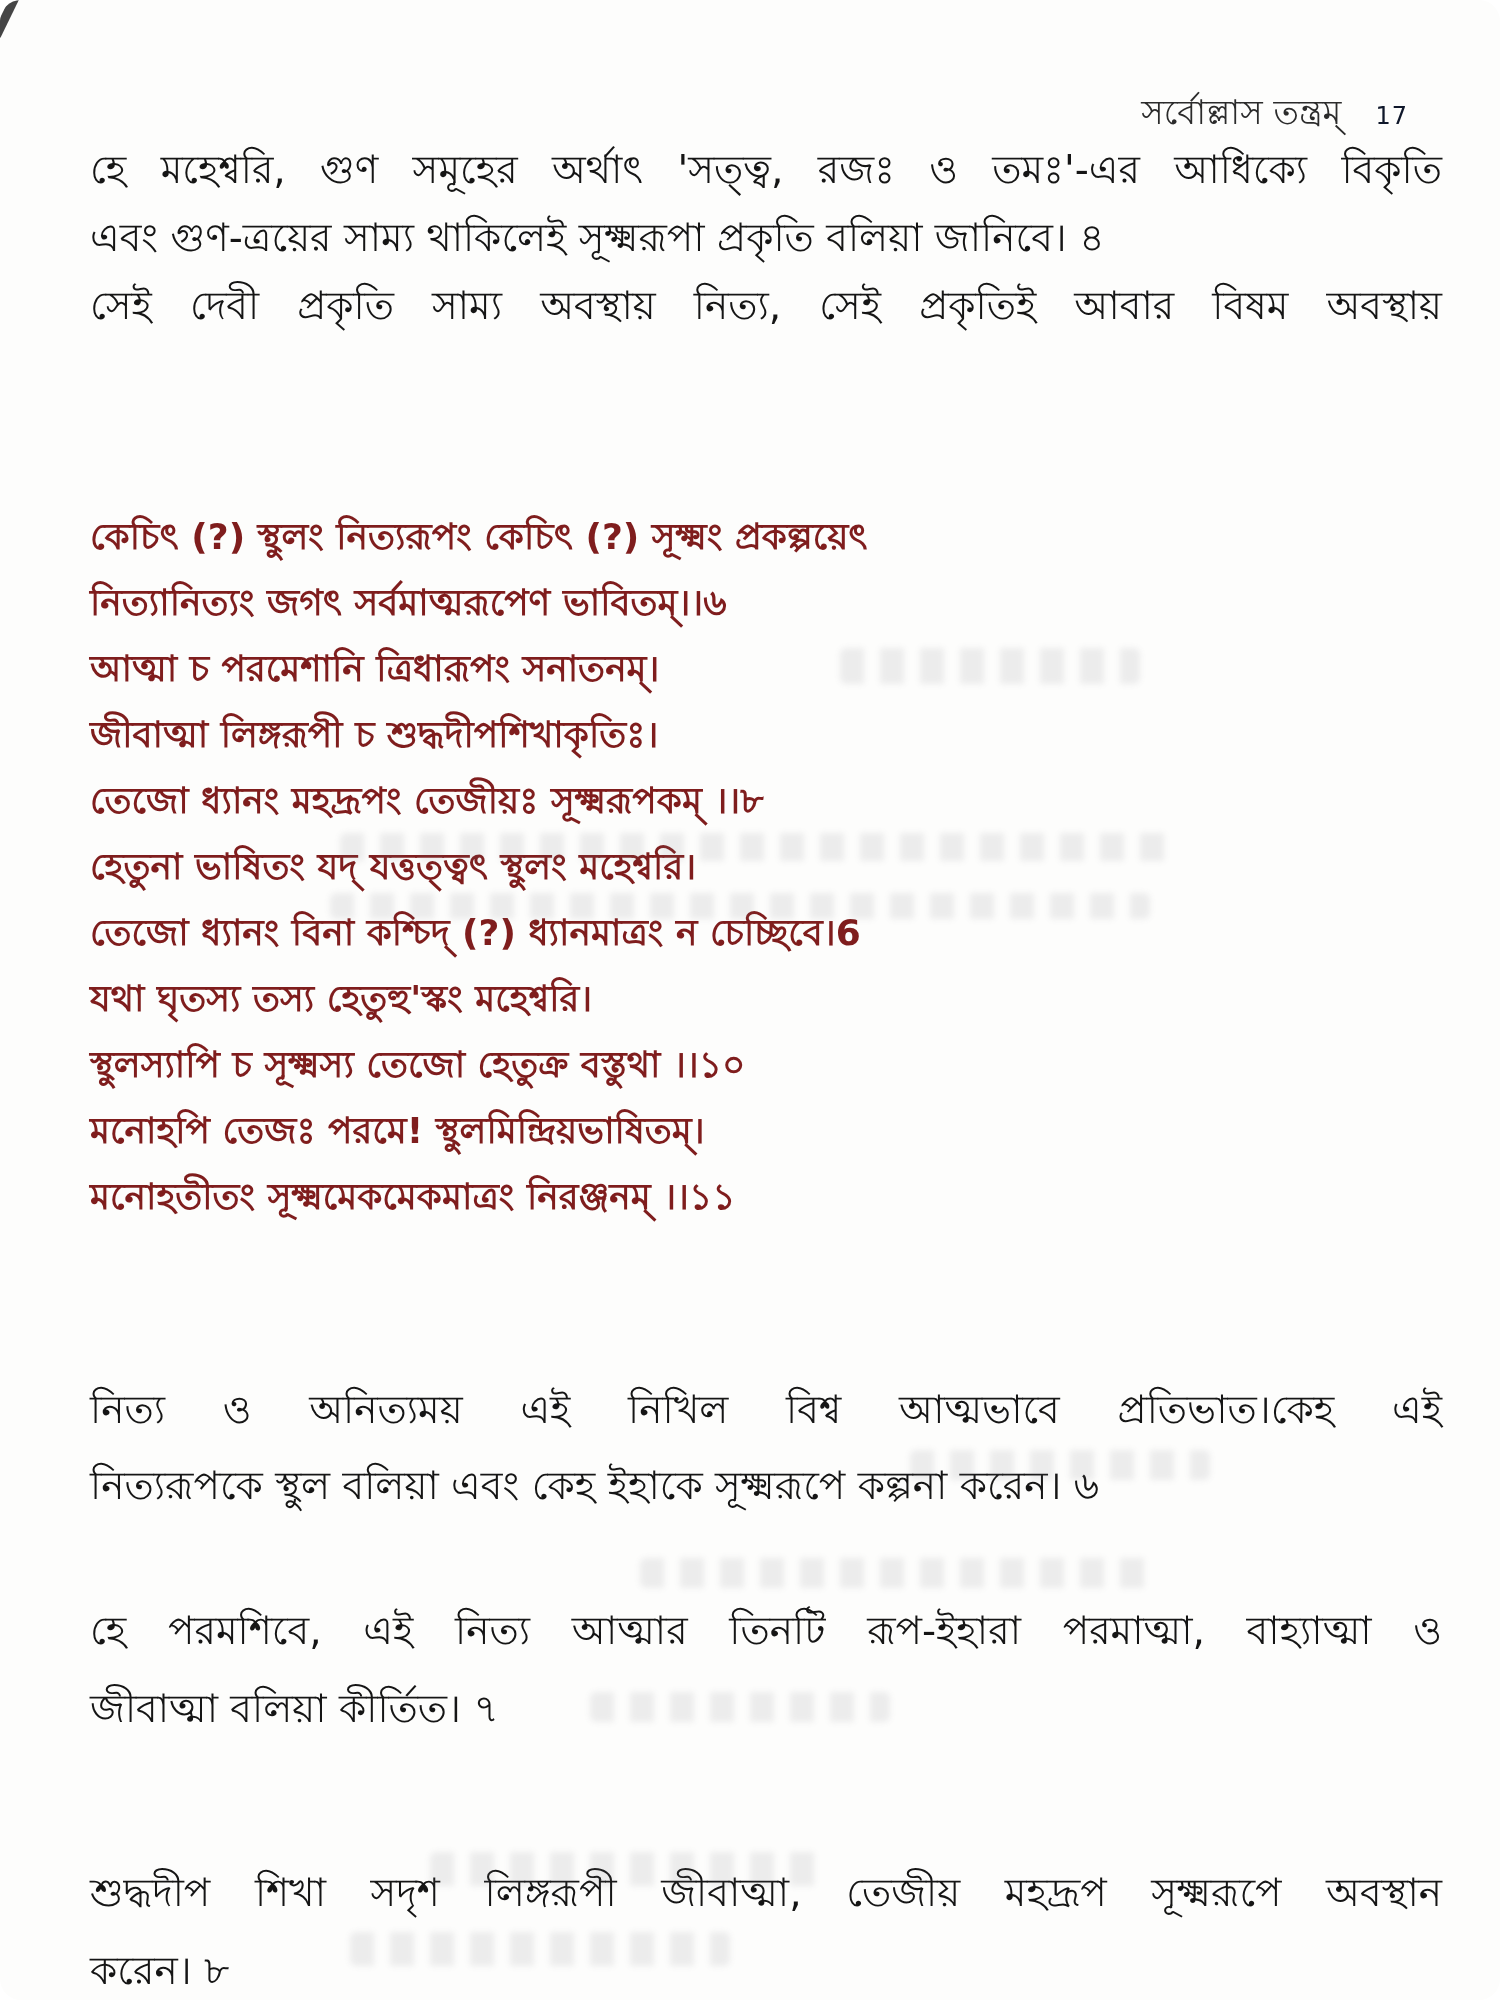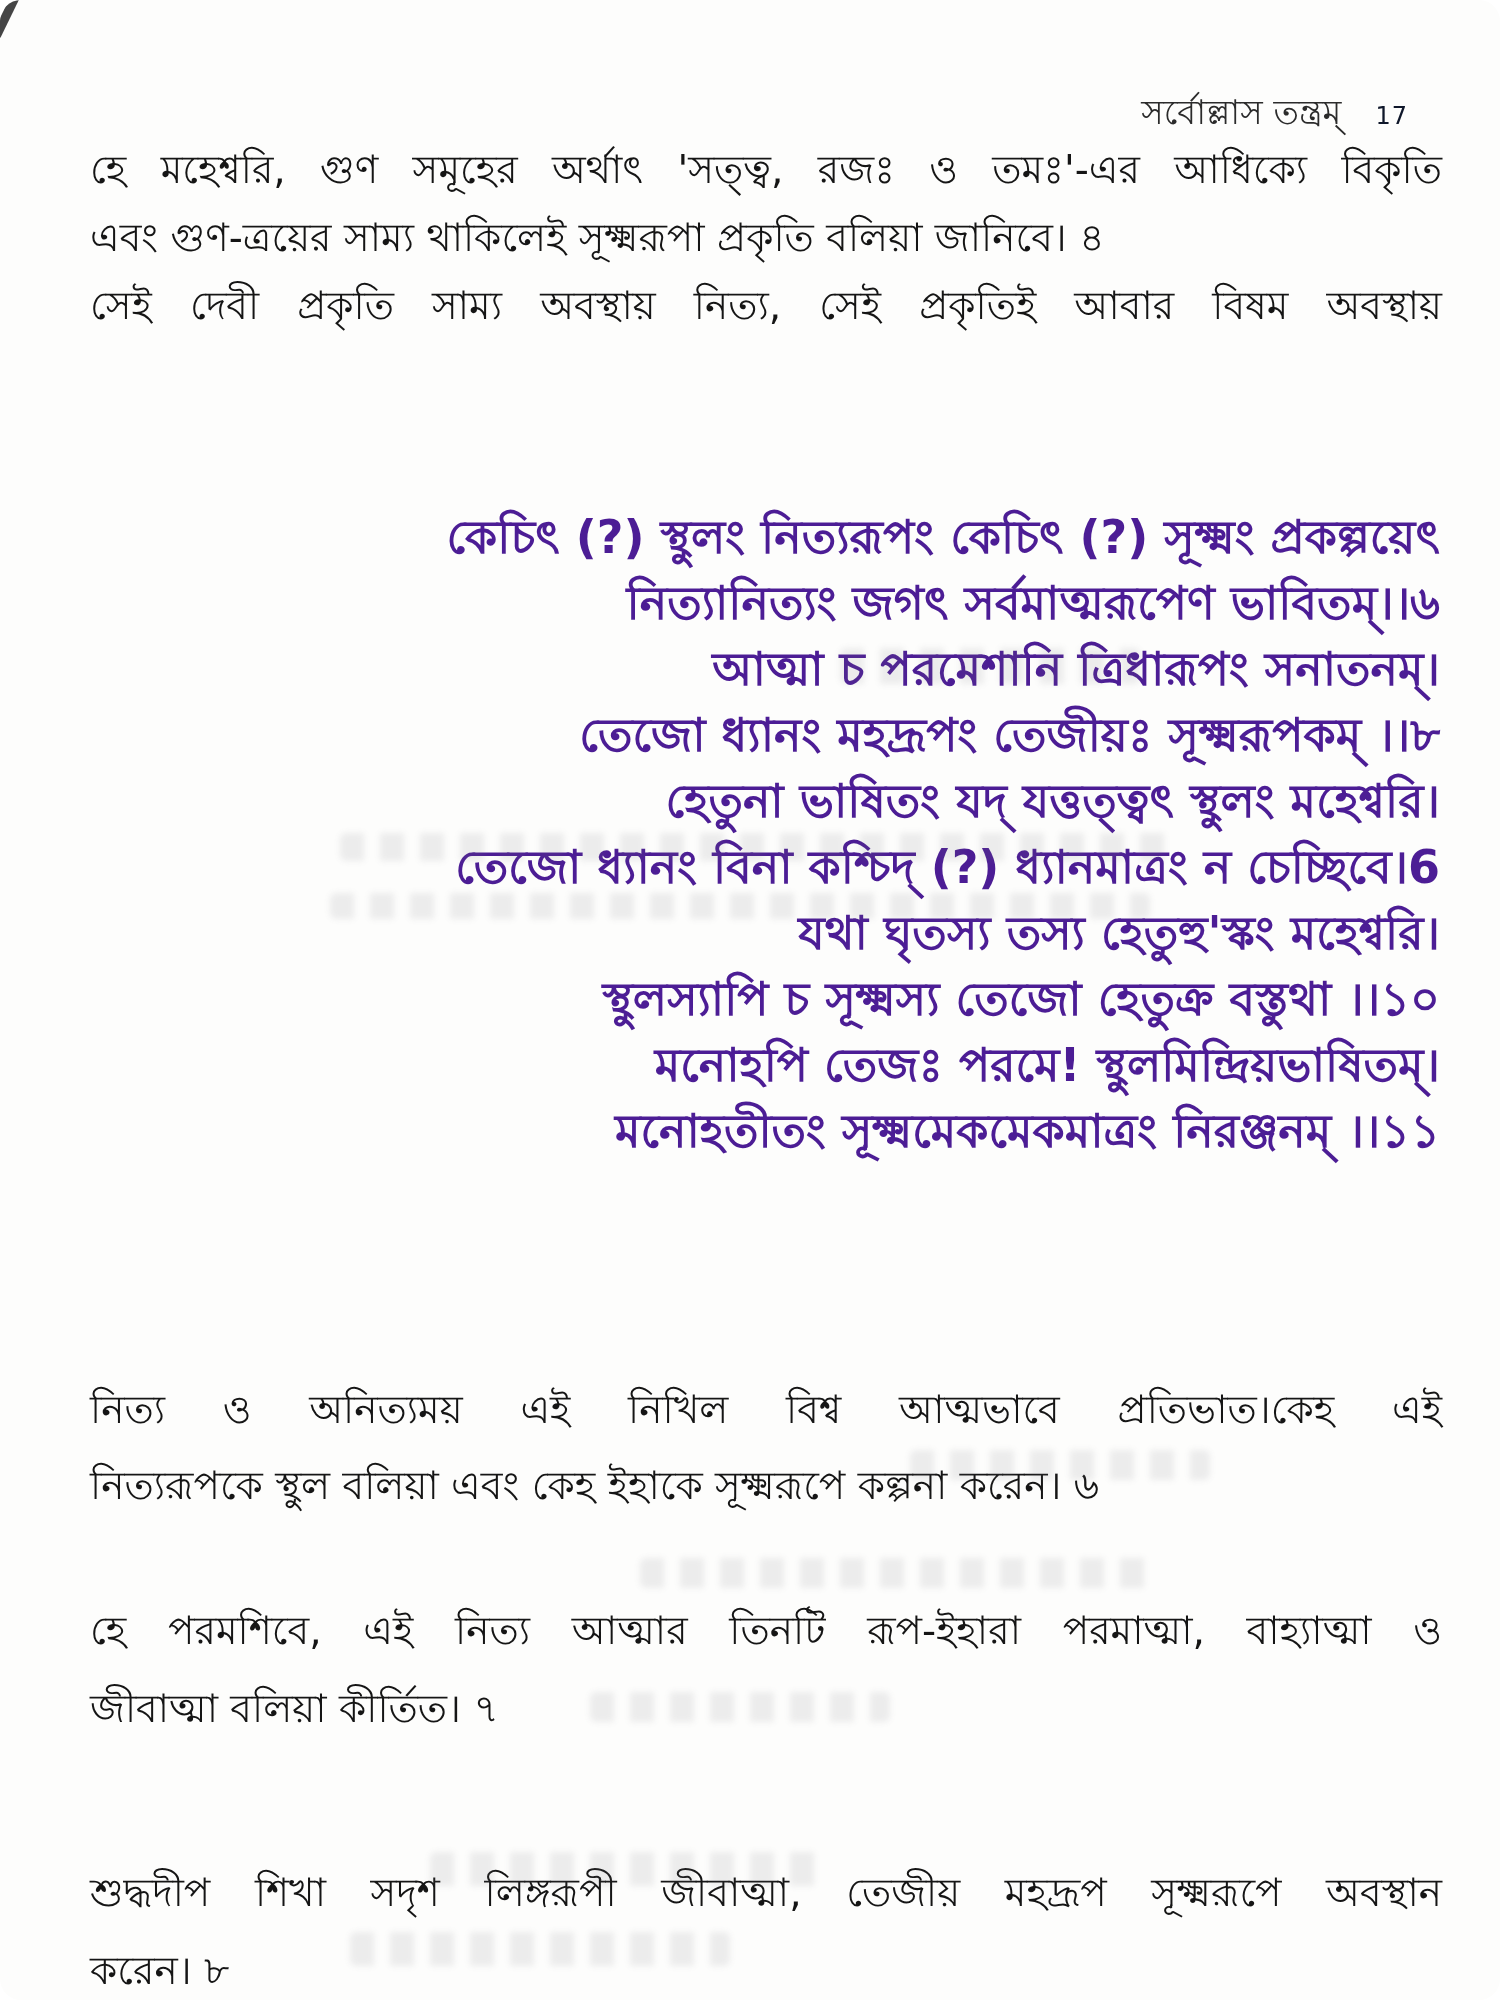--- a/index.html
+++ b/index.html
@@ -51,25 +51,25 @@
   .p1 { top: 136px; }
   .p2 { top: 1372px; line-height: 76px; }
   .p3 { top: 1592px; line-height: 78px; }
   .p4 { top: 1854px; line-height: 78px; }
   
   .verse {
     position: absolute;
     top: 504px;
     left: 90px;
     right: 60px;
-    text-align: right;
+    text-align: left;
     font-weight: bold;
-    font-size: 46px;
+    font-size: 36px;
     line-height: 66px;
-    color: #4c1d95;
+    color: #7f1d1d;
   }
   
   .ghost {
     position: absolute;
     border-radius: 6px;
     background: repeating-linear-gradient(90deg,
       rgba(110,110,118,0.65) 0 24px,
       rgba(110,110,118,0.0) 24px 40px);
     filter: blur(3px);
     opacity: 0.18;
@@ -101,20 +101,21 @@
   <div class="para p1">
     <div class="line fill">হে মহেশ্বরি, গুণ সমূহের অর্থাৎ 'সত্ত্ব, রজঃ ও তমঃ'-এর আধিক্যে বিকৃতি</div>
     <div class="line">এবং গুণ-ত্রয়ের সাম্য থাকিলেই সূক্ষ্মরূপা প্রকৃতি বলিয়া জানিবে। ৪</div>
     <div class="line fill">সেই দেবী প্রকৃতি সাম্য অবস্থায় নিত্য, সেই প্রকৃতিই আবার বিষম অবস্থায়</div>
   </div>
 
   <div class="verse">
     <div class="vline">কেচিৎ (?) স্থুলং নিত্যরূপং কেচিৎ (?) সূক্ষ্মং প্রকল্পয়েৎ</div>
     <div class="vline">নিত্যানিত্যং জগৎ সর্বমাত্মরূপেণ ভাবিতম্।।৬</div>
     <div class="vline">আত্মা চ পরমেশানি ত্রিধারূপং সনাতনম্।</div>
+    <div class="vline">জীবাত্মা লিঙ্গরূপী চ শুদ্ধদীপশিখাকৃতিঃ।</div>
     <div class="vline">তেজো ধ্যানং মহদ্রূপং তেজীয়ঃ সূক্ষ্মরূপকম্ ।।৮</div>
     <div class="vline">হেতুনা ভাষিতং যদ্ যত্তত্ত্বৎ স্থুলং মহেশ্বরি।</div>
     <div class="vline">তেজো ধ্যানং বিনা কশ্চিদ্ (?) ধ্যানমাত্রং ন চেচ্ছিবে।6</div>
     <div class="vline">যথা ঘৃতস্য তস্য হেতুহু'স্কং মহেশ্বরি।</div>
     <div class="vline">স্থুলস্যাপি চ সূক্ষ্মস্য তেজো হেতুক্র বস্তুথা ।।১০</div>
     <div class="vline">মনোহপি তেজঃ পরমে! স্থুলমিন্দ্রিয়ভাষিতম্।</div>
     <div class="vline">মনোহতীতং সূক্ষ্মমেকমেকমাত্রং নিরঞ্জনম্ ।।১১</div>
   </div>
 
   <div class="para p2">

